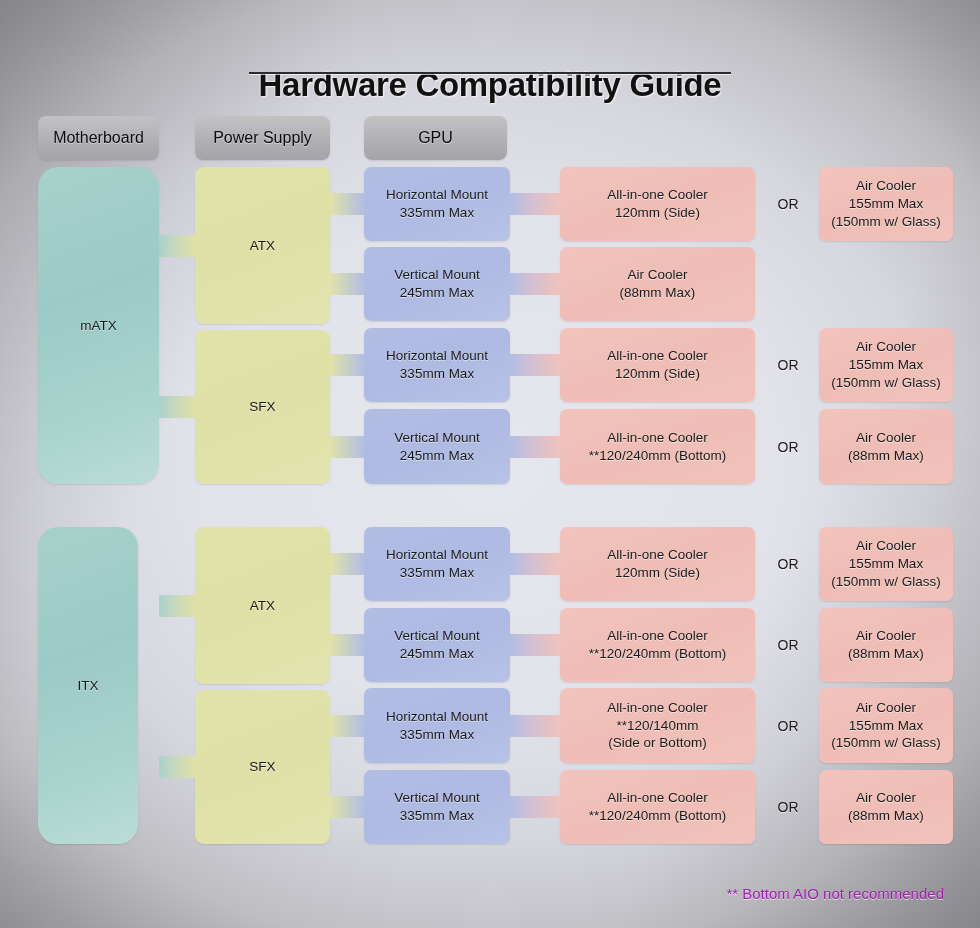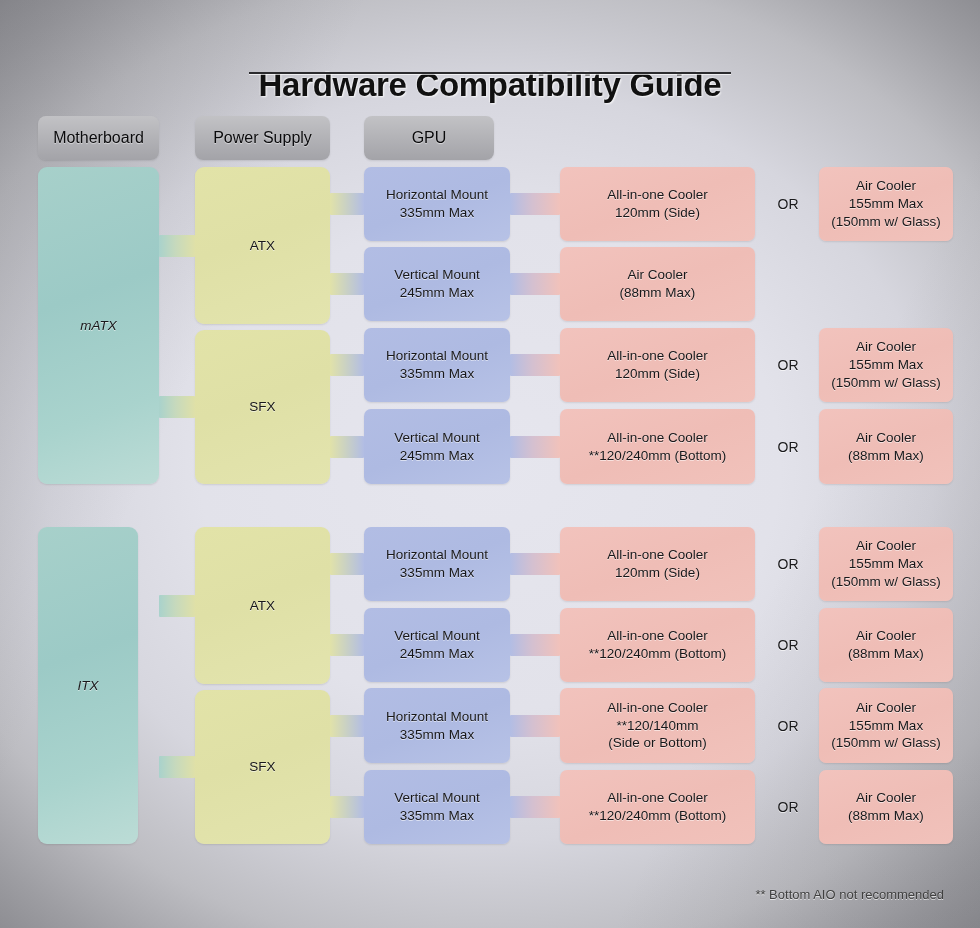--- a/index.html
+++ b/index.html
@@ -51,22 +51,21 @@
     text-shadow:0 1px 0 rgba(255,255,255,.55);
   }
   .hdr{
     background:linear-gradient(180deg,#c2c2c5 0%,#b4b4b8 45%,#a3a3a8 100%);
     font-weight:normal;font-size:16px;color:#0a0a0c;
     border-radius:8px;
     text-shadow:0 1px 1px rgba(255,255,255,.55);
   }
   .mb{
     background:linear-gradient(160deg,#a7d0ca 0%,#9ccac6 40%,#a9d3cd 75%,#bcdcd6 100%);
-    border-radius:9px;
-    font-style:italic;
+    border-radius:20px;
   }
   .psu{
     background:linear-gradient(160deg,#e2e3a8 0%,#dfe0a6 45%,#e3e4ae 100%);
     border-radius:9px;
   }
   .gpu{
     background:linear-gradient(160deg,#b2bde4 0%,#aebae2 50%,#b7c2e6 100%);
   }
   .cool{
     background:linear-gradient(160deg,#f2c3bd 0%,#efbdb6 50%,#f1c2bb 100%);
@@ -81,37 +80,37 @@
 
   
   .conn{position:absolute;height:22px;border-radius:1px;}
   .c-mb-psu{background:linear-gradient(90deg,#a9d2cc 0%,#c6d9bd 45%,#dfe0a8 100%);}
   .c-psu-gpu{background:linear-gradient(90deg,#e1e2a9 0%,#cbd2c2 45%,#b2bde4 100%);}
   .c-gpu-cool{background:linear-gradient(90deg,#b2bde4 0%,#d4c0d0 45%,#f1c2bb 100%);}
 
   
   .footnote{
     position:absolute;right:36px;bottom:26px;
-    font-size:13px;color:#404040;
+    font-size:15px;color:#a21caf;
     text-shadow:0 1px 0 rgba(255,255,255,.65);
   }
 </style>
 </head>
 <body>
 
 <div id="page"></div>
 
 <div class="layer">
 
   <div class="title">Hardware Compatibility Guide</div>
   <div class="title-rule"></div>
 
   <div class="node hdr" style="left:38px;top:116px;width:121px;height:44px;">Motherboard</div>
   <div class="node hdr" style="left:195px;top:116px;width:135px;height:44px;">Power Supply</div>
-  <div class="node hdr" style="left:364px;top:116px;width:130px;height:44px;">GPU</div>
+  <div class="node hdr" style="left:364px;top:116px;width:143px;height:44px;">GPU</div>
 
   <div class="node mb" style="left:38px;top:167px;width:121px;height:317px;">mATX</div>
   <div class="node mb" style="left:38px;top:527px;width:100px;height:317px;">ITX</div>
 
   <div class="node psu" style="left:195px;top:167px;width:135px;height:157px;">ATX</div>
   <div class="node psu" style="left:195px;top:330px;width:135px;height:154px;">SFX</div>
   <div class="node psu" style="left:195px;top:527px;width:135px;height:157px;">ATX</div>
   <div class="node psu" style="left:195px;top:690px;width:135px;height:154px;">SFX</div>
 
   <div class="node gpu" style="left:364px;top:167px;width:146px;height:74px;">Horizontal Mount<br>335mm Max</div>

